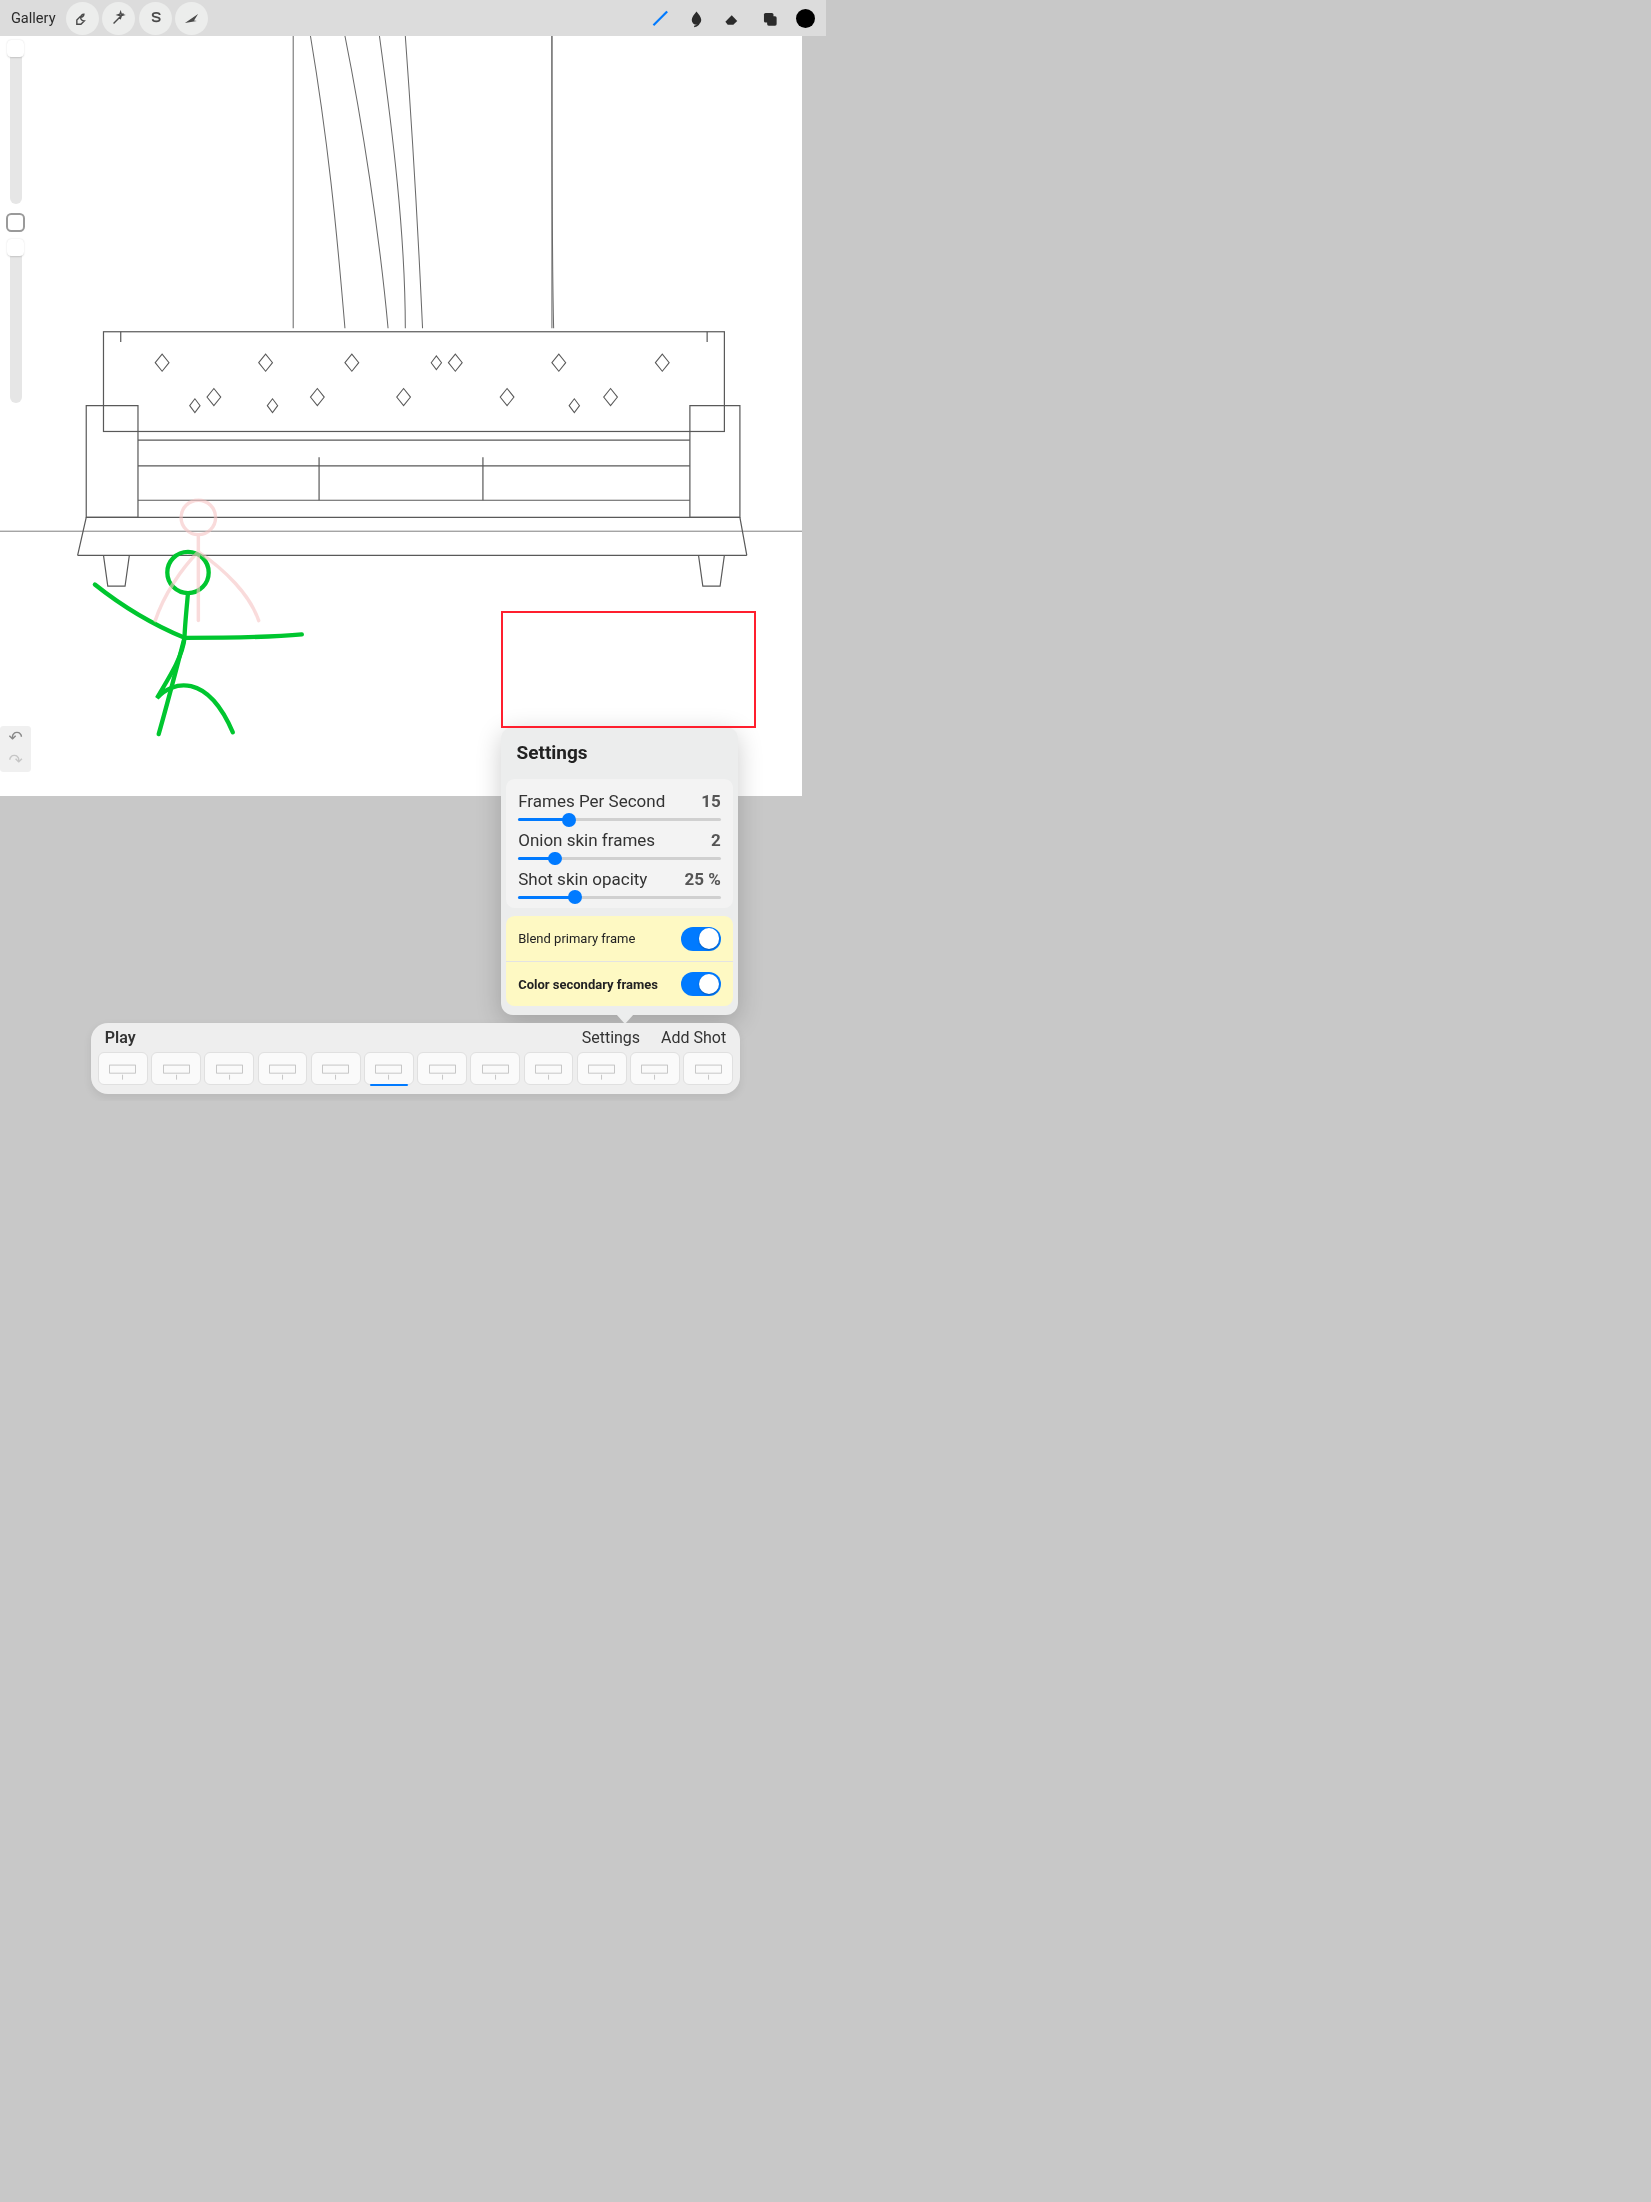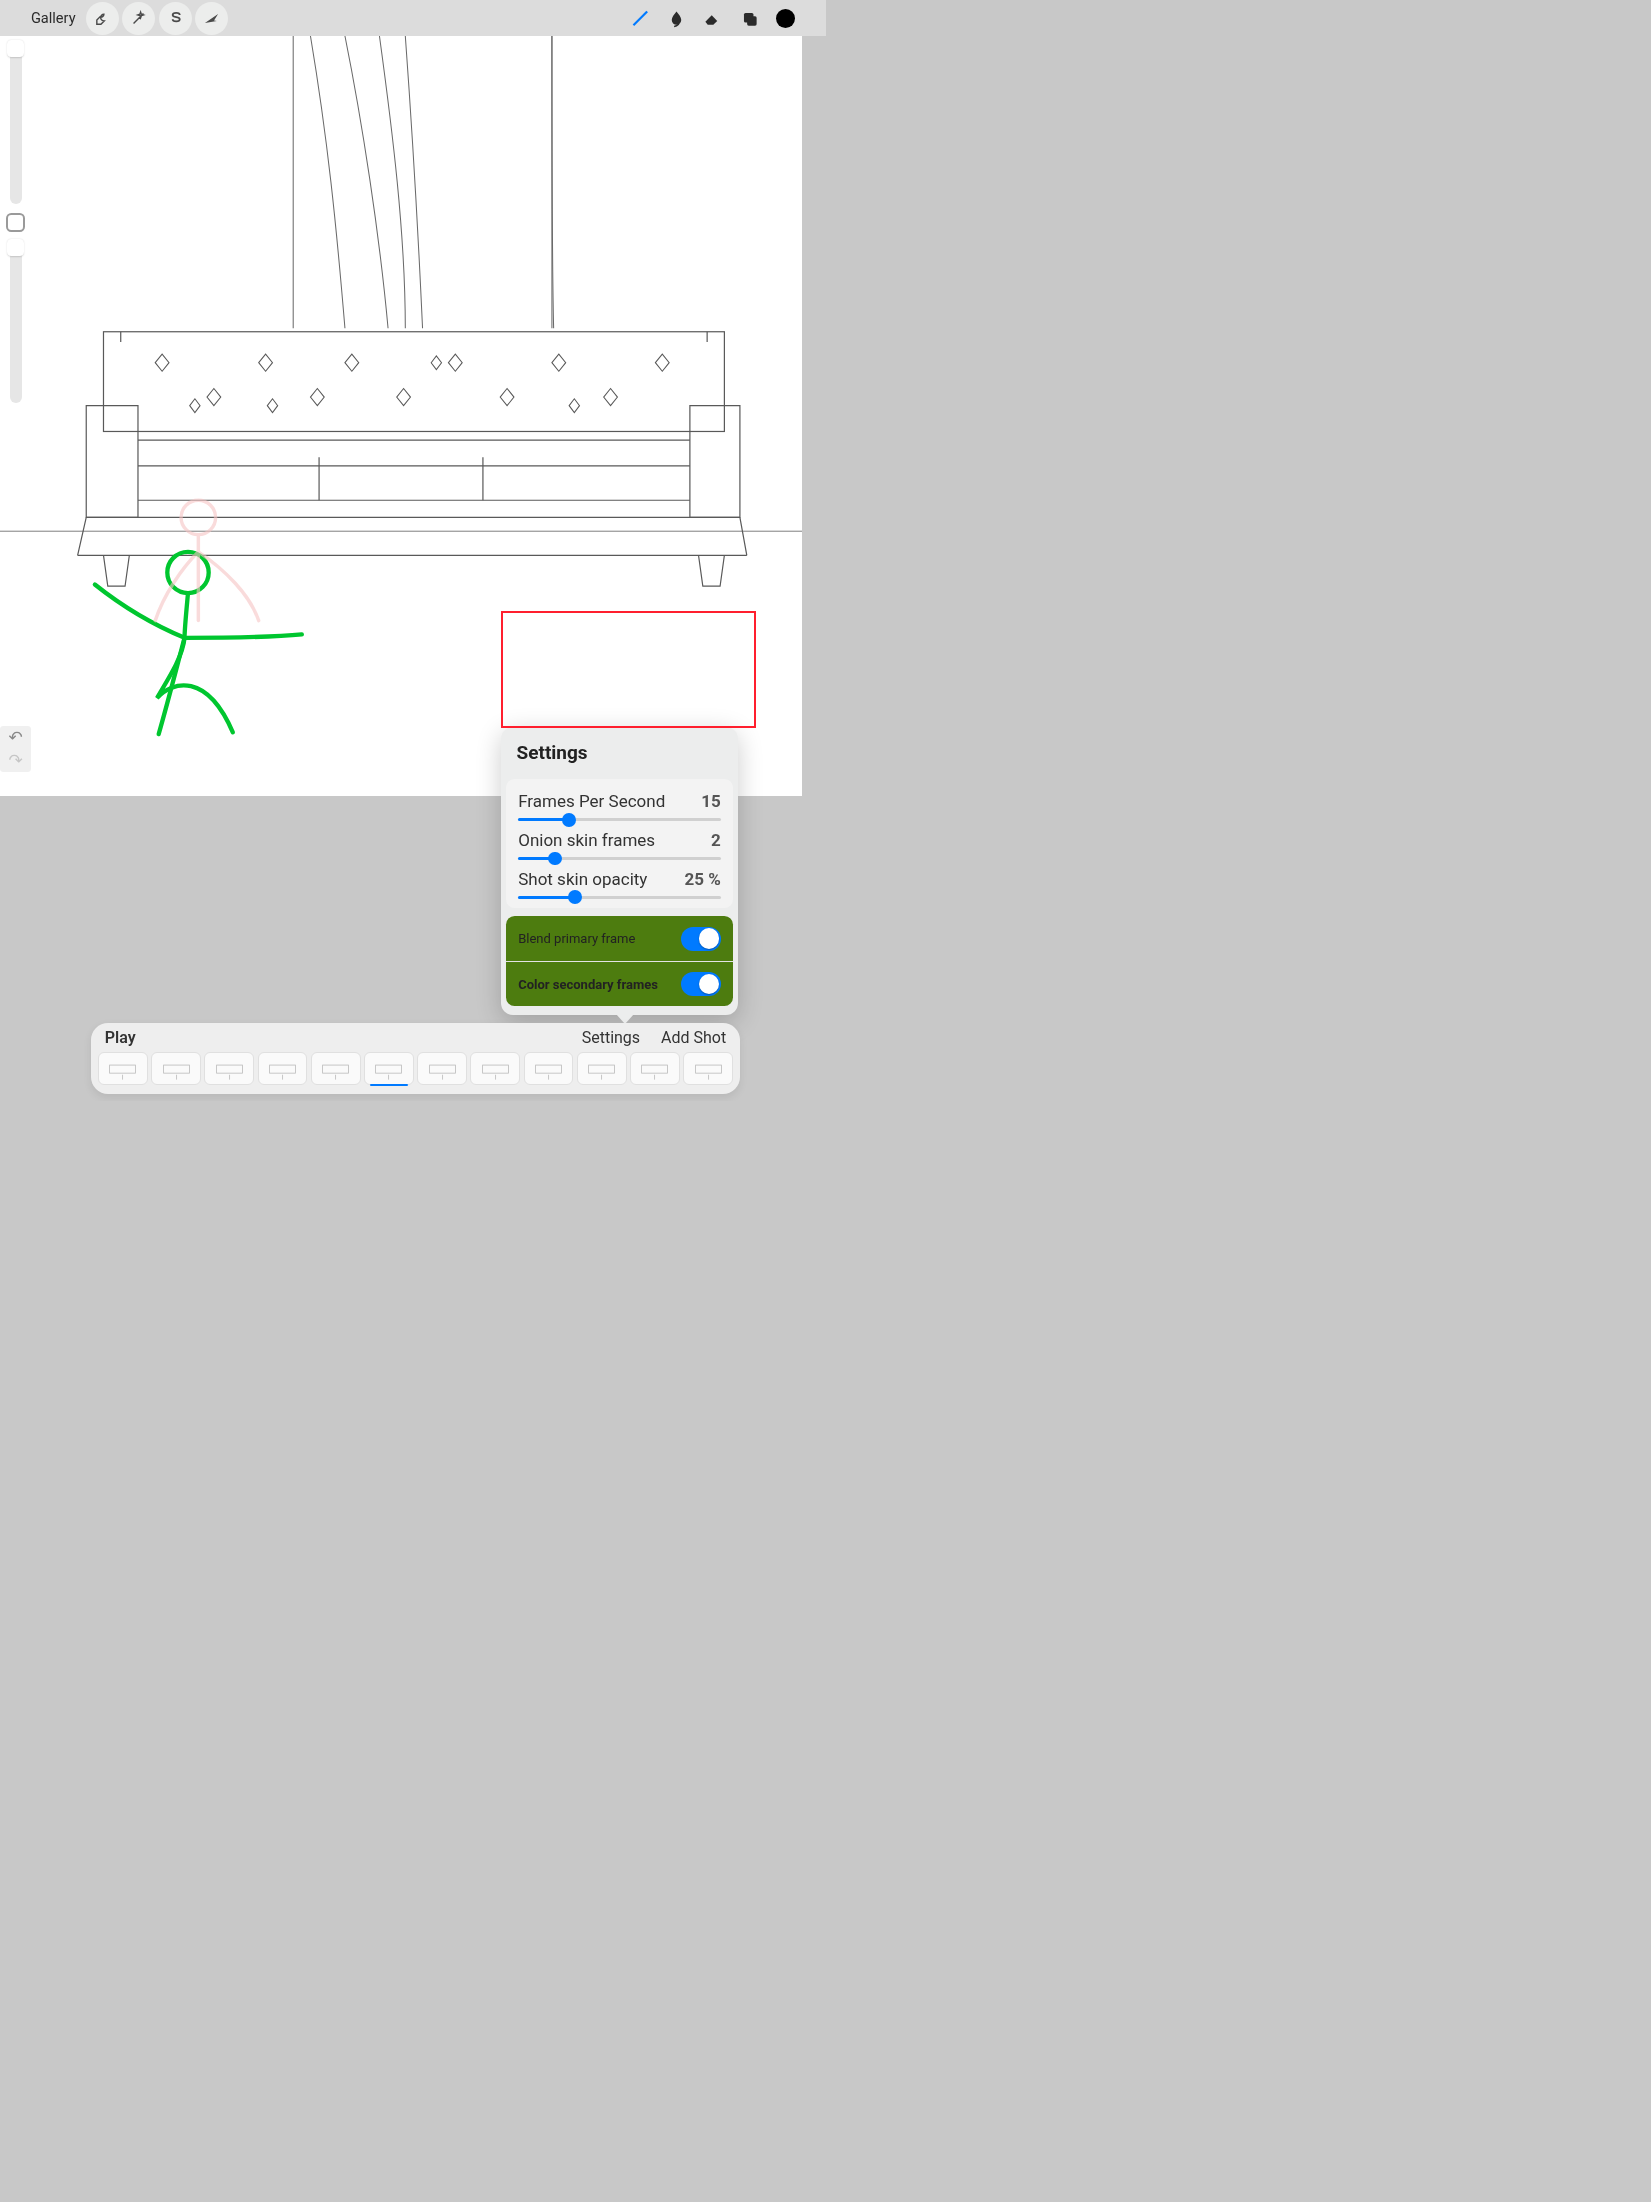--- a/index.html
+++ b/index.html
@@ -9,21 +9,21 @@
     width: 826px;
     height: 1101px;
     overflow: hidden;
     position: relative;
   }
   .topbar {
     height: 36px;
     background: #dcdcdc;
     display: flex;
     align-items: center;
-    padding: 0 24px;
+    padding: 0 4px;
     gap: 3.4px;
   }
   .gallery-btn {
     font-size: 14.6px;
     font-weight: 400;
     color: #2b2b2b;
     padding: 5.2px 6.9px;
     cursor: pointer;
   }
   .tool-btn {
@@ -193,21 +193,21 @@
   }
   .slider-fill { position:absolute; left:0; top:0; bottom:0; background:#007AFF; border-radius:1.7px; }
   .slider-thumb {
     position:absolute; top:-5.2px;
     width:13.8px; height:13.8px; border-radius:50%;
     background:#007AFF;
   }
 
   .toggle-block {
     margin: 8.6px 5.2px 8.6px 5.2px;
-    background: #4d7c0f;
+    background: #fef9c3;
     border-radius: 8.6px;
   }
   .toggle-row {
     display: flex; justify-content: space-between; align-items: center;
     padding: 10.3px 12px;
     font-size: 13px; color: #222;
     border-bottom: 0.9px solid #e3e3e3;
   }
   .toggle-row:last-child { border-bottom: none; font-weight: bold; }
   .toggle {

